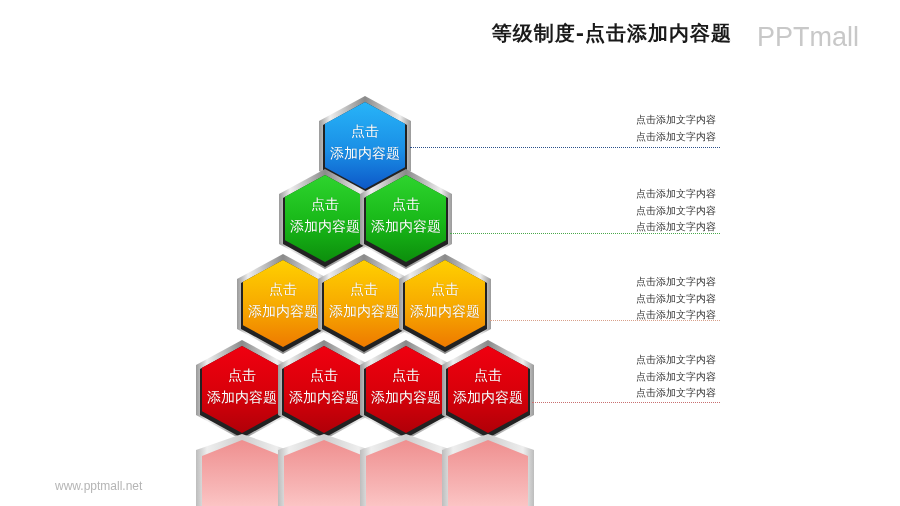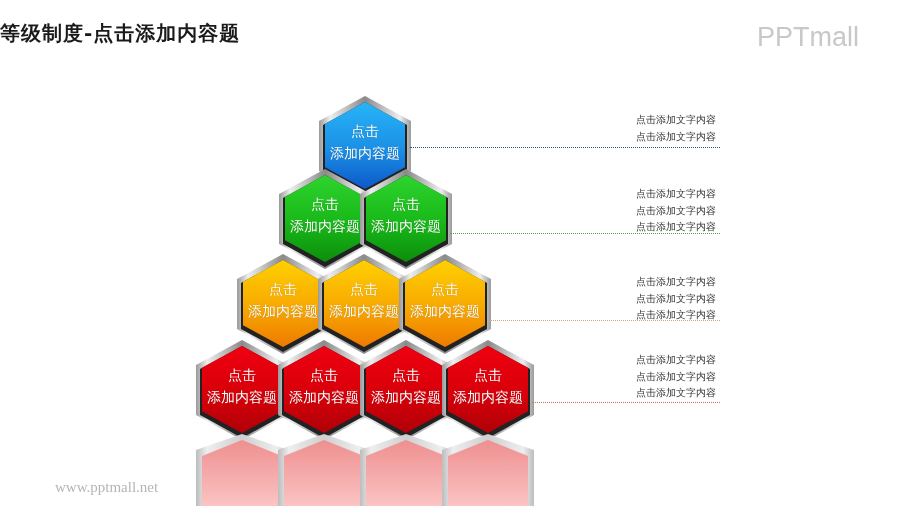--- a/index.html
+++ b/index.html
@@ -1,30 +1,30 @@
 <!DOCTYPE html>
 <html><head>
 <meta charset="utf-8">
 <style>
   html, body { margin:0; padding:0; }
   body {
     width:900px; height:506px; background:#ffffff; position:relative; overflow:hidden;
     font-family: "DejaVu Sans", "Liberation Sans", sans-serif;
   }
   .title {
-    position:absolute; top:20px; left:0; width:732px; text-align:left;
+    position:absolute; top:20px; left:0; width:732px; text-align:right;
     font-size:20px; font-weight:bold; color:#1a1a1a; letter-spacing:1px;
   }
   .logo {
     position:absolute; top:22px; left:757px; font-size:27px; color:#c8c8c8;
     font-family:"Liberation Sans", sans-serif; letter-spacing:0px; font-weight:normal;
   }
   .site {
-    position:absolute; top:479px; left:55px; font-size:15px; color:#b5b5b5;
-    font-family:Liberation Serif, serif;
+    position:absolute; top:479px; left:55px; font-size:12px; color:#b5b5b5;
+    font-family:Liberation Sans, sans-serif;
   }
   .hex {
     position:absolute; width:84px; height:100px;
   }
   .hex .frame {
     position:absolute; left:0; top:0; width:92px; height:100px;
     clip-path: polygon(50% 0, 100% 25%, 100% 75%, 50% 100%, 0 75%, 0 25%);
     background:linear-gradient(90deg,#9a9a9a 0%,#eeeeee 12%,#8a8a8a 50%,#eeeeee 88%,#9a9a9a 100%);
   }
   .hex .shadow {

